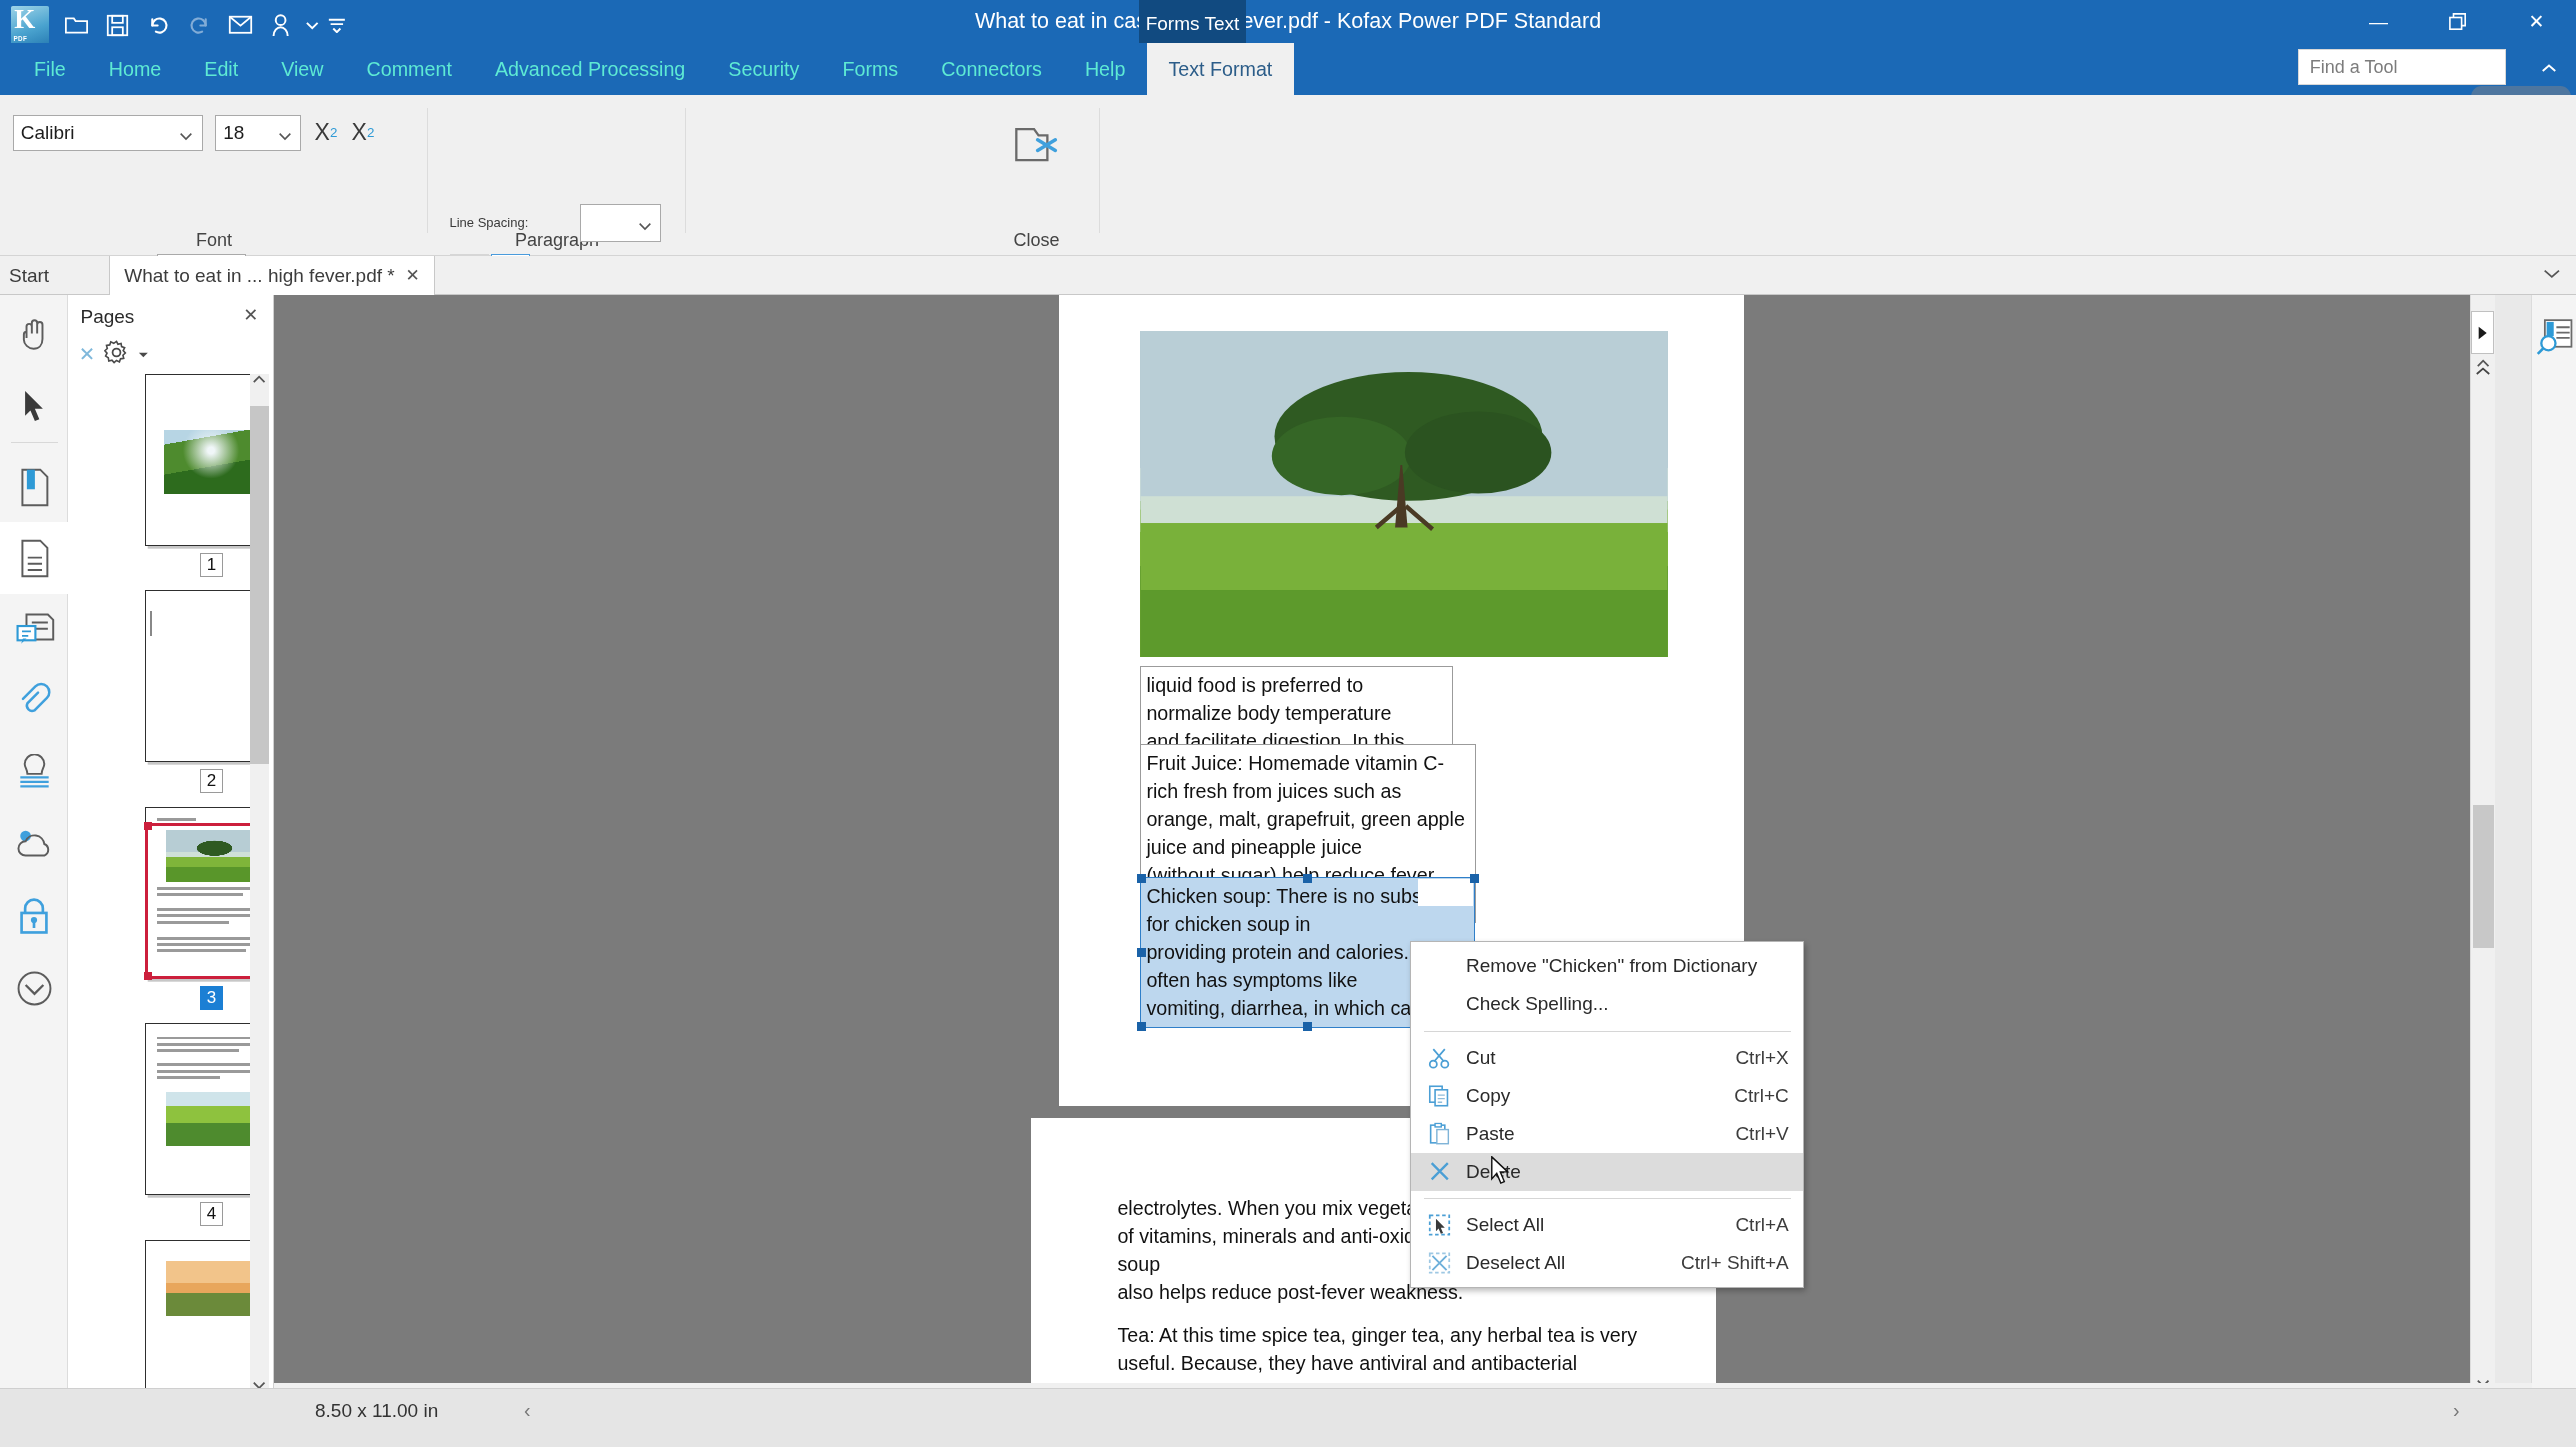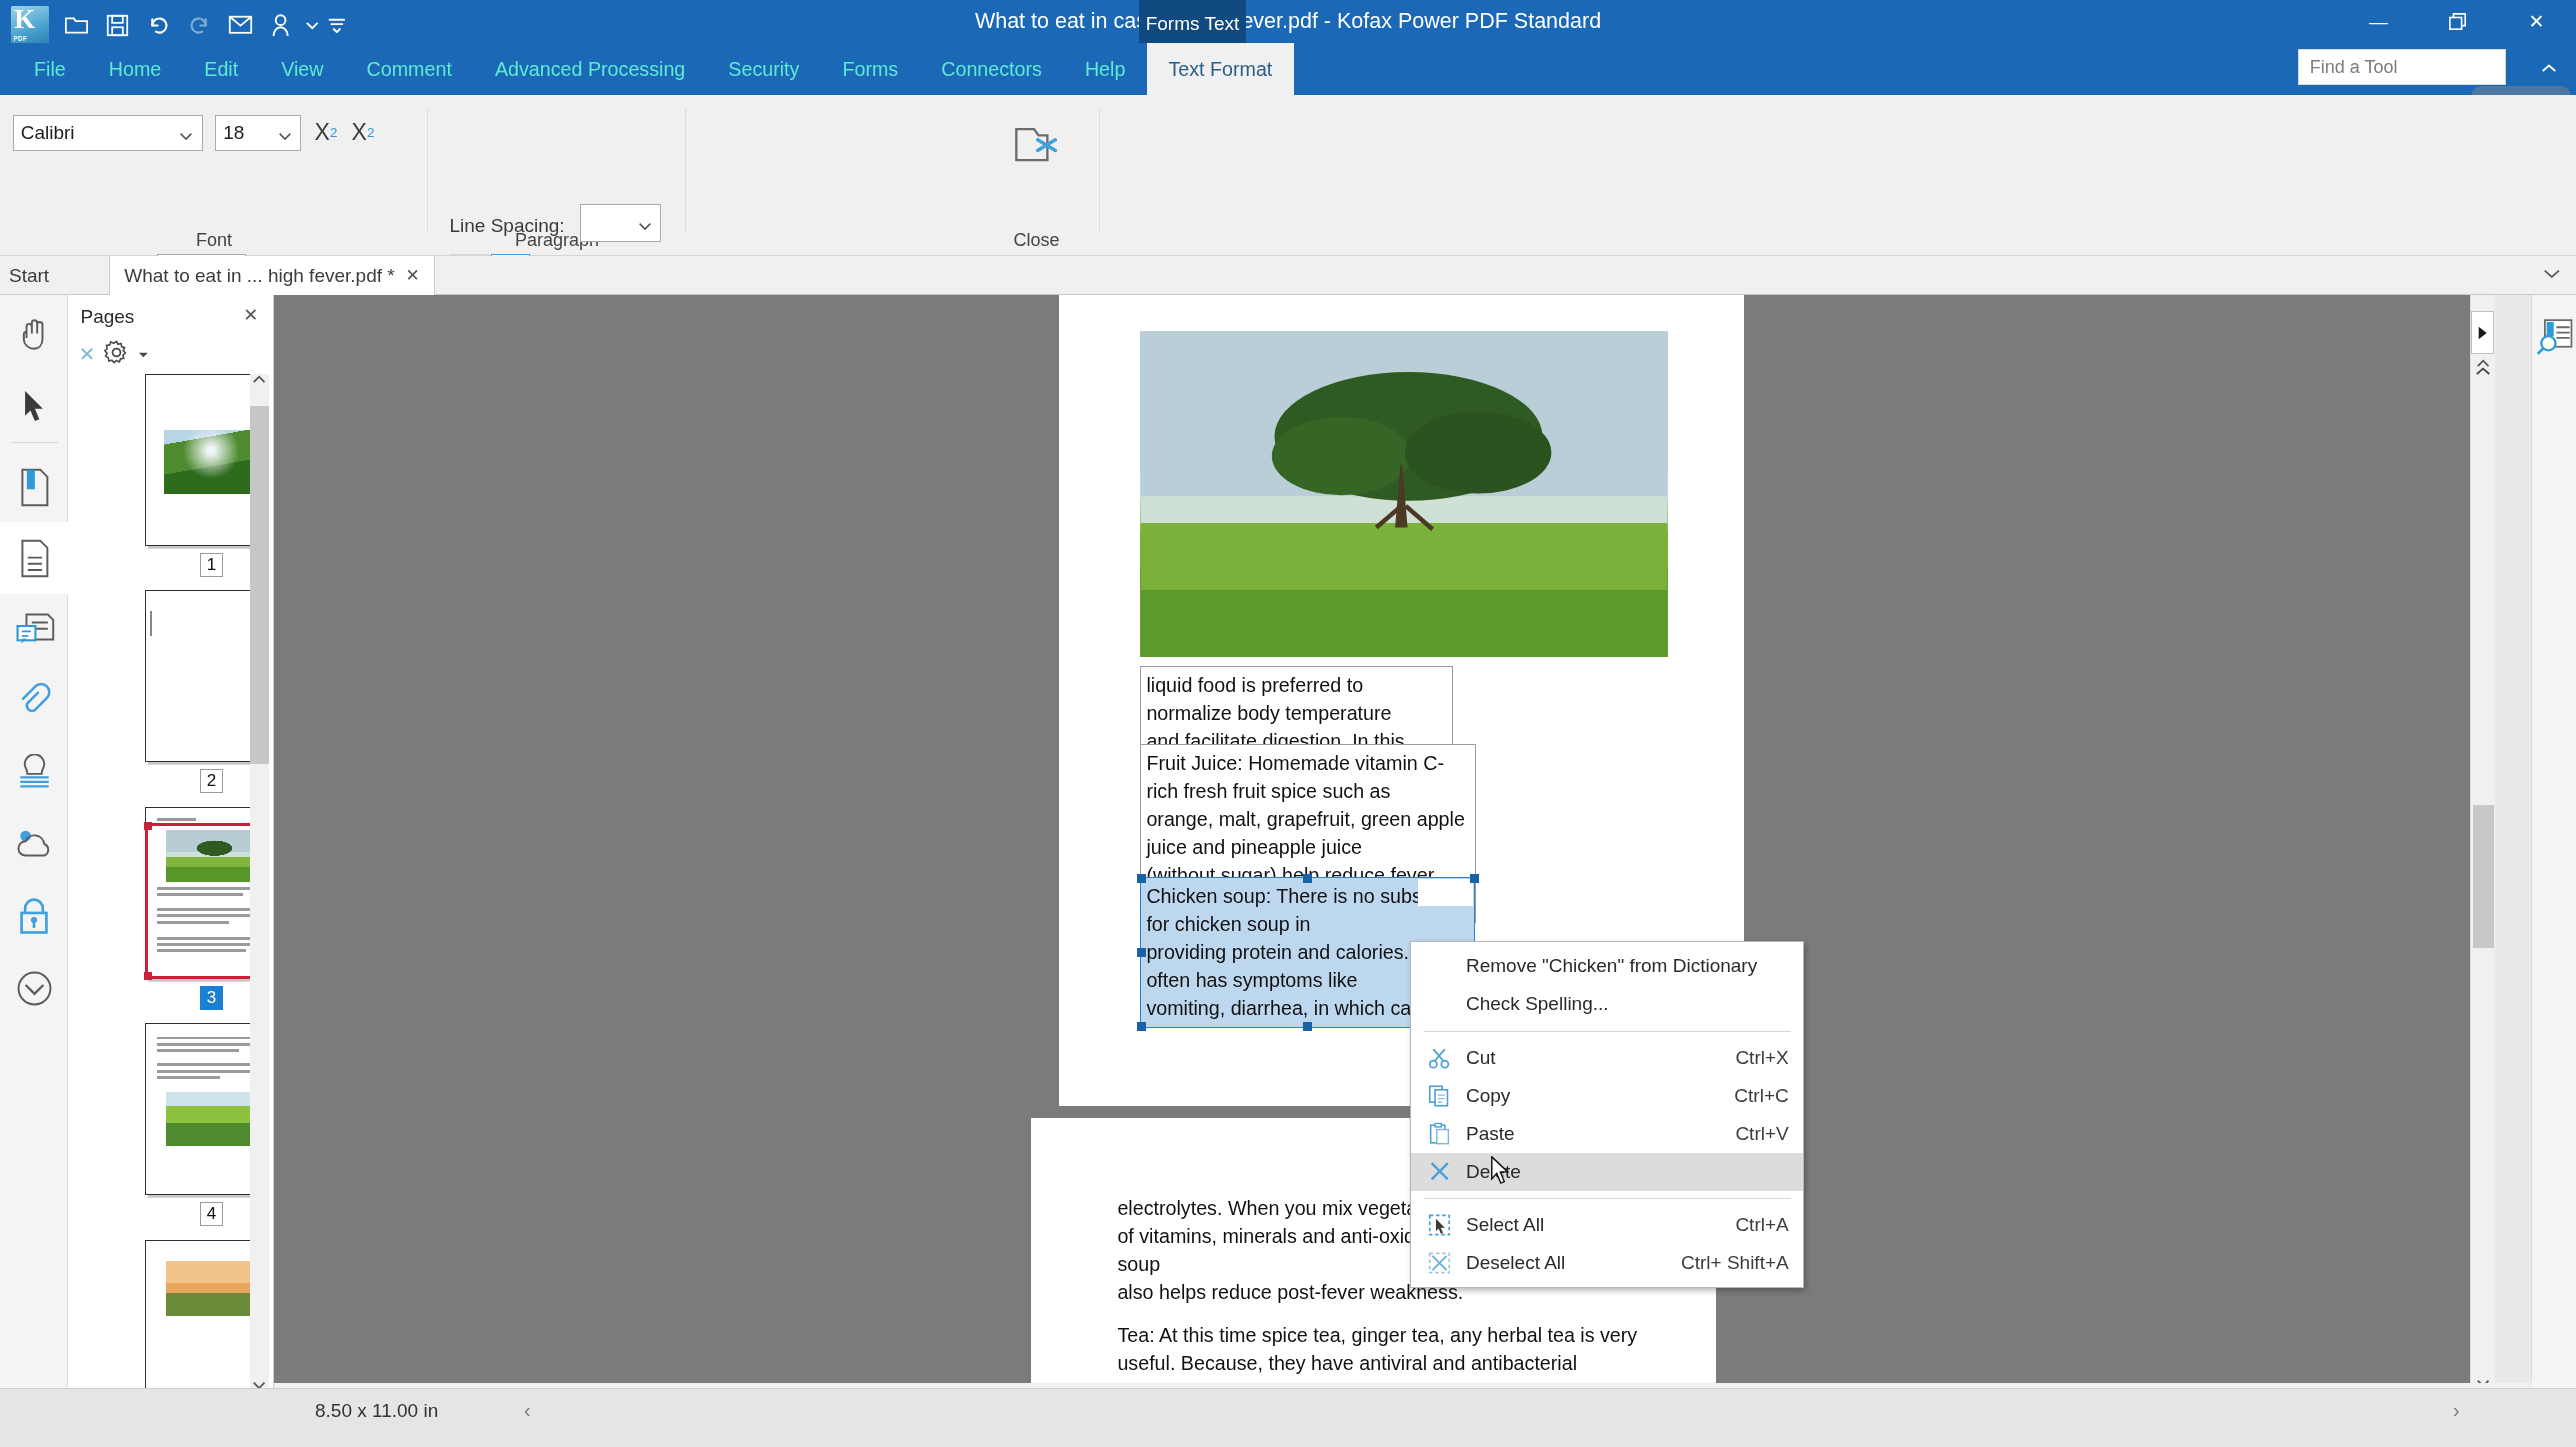--- a/index.html
+++ b/index.html
@@ -102,21 +102,21 @@
   }
   .combo{
     position:absolute; background:#ffffff; border:0.9px solid #a9a9a9;
     display:flex; align-items:center; padding-left:7.2px;
     font-size:19px; color:#1d1d1d;
   }
   .combo .caret{
     position:absolute; right:7.2px; top:50%; transform:translateY(-50%);
     width:16px;height:16px;
   }
-  .lbl{ position:absolute; font-size:19px; color:#3a3a3a; white-space:nowrap; }
+  .lbl{ position:absolute; font-size:13px; color:#3a3a3a; white-space:nowrap; }
   .ricon{
     position:absolute; display:flex; align-items:center; justify-content:center;
     color:#4a4a4a;
   }
   .ricon.sel{ background:#d6d6d6; }
   .ricon.outl{ border:0.9px solid #4a9bdc; background:#ffffff; }
 
   
   .tabstrip{
     position:absolute; left:0; top:256px; width:2576px; height:39px;
@@ -677,21 +677,21 @@
           <path d="M297 196 l30 26 M292 196 l-28 24" stroke="#4a3a24" stroke-width="5" fill="none"></path>
         </svg>
       </div>
 
       <div class="tbox" style="left:81px; top:371px; width:313px;">
         <div>liquid food is preferred to normalize body temperature</div>
         <div>and facilitate digestion. In this case, know:</div>
       </div>
 
       <div class="tbox" style="left:81px; top:449px; width:336px;">
-        <div>Fruit Juice: Homemade vitamin C-rich fresh fruit spice such as</div>
+        <div>Fruit Juice: Homemade vitamin C-rich fresh from juices such as</div>
         <div>orange, malt, grapefruit, green apple juice and pineapple juice</div>
         <div>(without sugar) help reduce fever quickly.</div>
       </div>
 
       <div class="tbox selected" style="left:81px; top:582px; width:335px; background:#bdd7ee;">
         <div>Chicken soup: There is no substitute for chicken soup in</div>
         <div>providing protein and calories. Fever often has symptoms like</div>
         <div>vomiting, diarrhea, in which case thi</div>
         <div style="position:absolute;right:0.9px;top:0.9px;width:55px;height:27px;background:#ffffff;"></div>
         <div class="selhandle" style="left:-4.5px;top:-4.5px;"></div>

